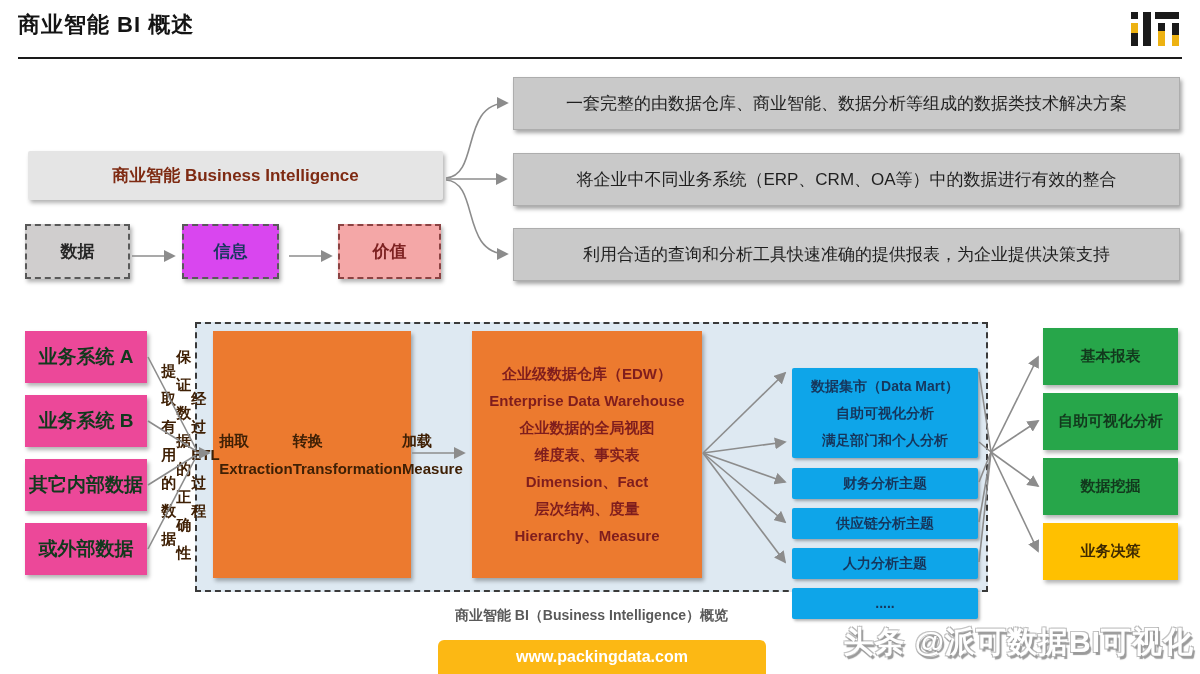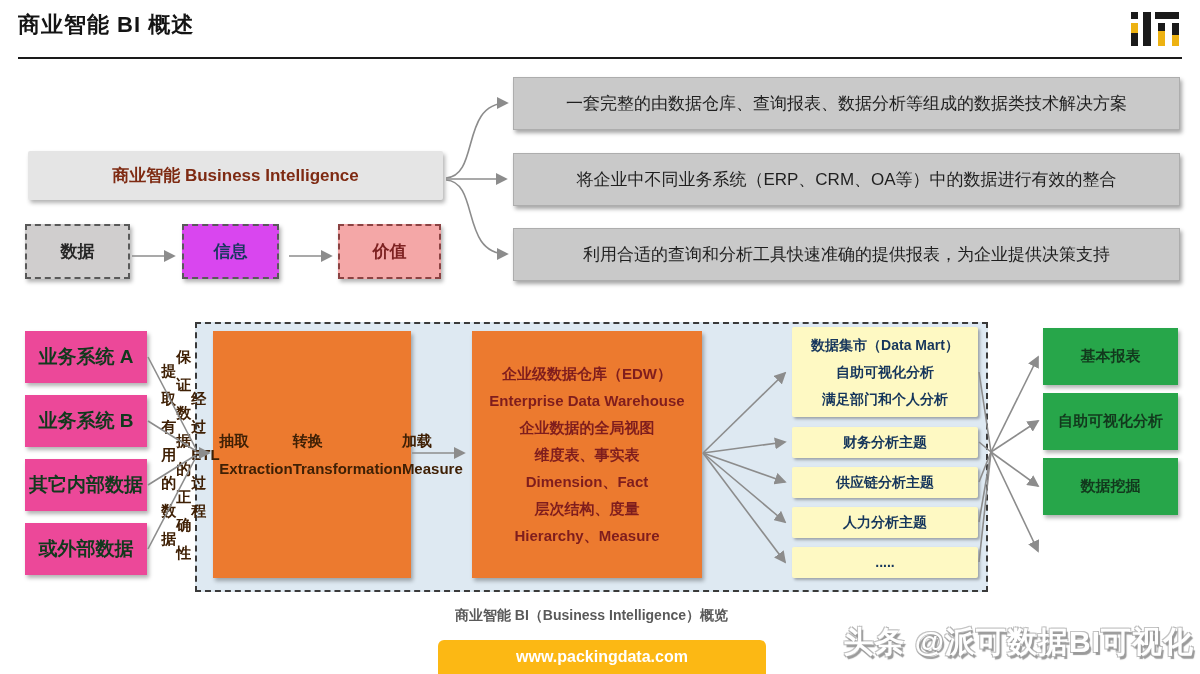--- a/index.html
+++ b/index.html
@@ -32,23 +32,23 @@
     display:flex; align-items:center; justify-content:center; font-size:19px; font-weight:bold;
     color:#12391D; box-shadow:2px 3px 4px rgba(0,0,0,.3); }
 
   .etl { position:absolute; left:213px; top:331px; width:198px; height:247px; background:#EC7A2F;
     display:flex; align-items:center; justify-content:center;
     font-size:15px; font-weight:bold; color:#3F2005; line-height:28px; box-shadow:2px 3px 4px rgba(0,0,0,.3); }
   .edw { position:absolute; left:472px; top:331px; width:230px; height:247px; background:#EC7A2F;
     display:flex; flex-direction:column; align-items:center; justify-content:center;
     font-size:15px; font-weight:bold; color:#7f1d1d; line-height:27px; box-shadow:2px 3px 4px rgba(0,0,0,.3); }
 
-  .mart { position:absolute; left:792px; width:186px; background:#fef9c3; color:#16365C;
+  .mart { position:absolute; left:792px; width:186px; background:#0ea5e9; color:#16365C;
     font-size:14px; font-weight:bold; display:flex; flex-direction:column; align-items:center;
-    justify-content:center; border-radius:2px; line-height:27px; box-shadow:2px 2px 3px rgba(0,0,0,.3); }
+    justify-content:center; border-radius:2px; line-height:27px; box-shadow:2px 2px 3px rgba(0,0,0,.3);margin-top:41px; }
   .mart-1 { top:327px; height:90px; }
   .mart-s { height:31px; line-height:31px; }
 
   .out { position:absolute; left:1043px; width:135px; height:57px; display:flex; align-items:center;
     justify-content:center; font-size:15px; font-weight:bold; box-shadow:2px 3px 4px rgba(0,0,0,.3); }
   .out-green  { background:#27A64A; color:#12391D; }
   .out-yellow { background:#FFC000; color:#3F2A00; }
 
   .caption { position:absolute; left:195px; width:793px; top:607px; text-align:center;
     font-size:14px; color:#595959; font-weight:bold; }
@@ -82,21 +82,21 @@
     <rect x="27" y="17" width="7" height="8" fill="#1a1a1a"></rect>
     <rect x="27" y="25" width="7" height="15" fill="#EDB212"></rect>
   </svg>
 
   <div class="bi-box">商业智能 Business Intelligence</div>
 
   <div class="dash-box dash-data">数据</div>
   <div class="dash-box dash-info">信息</div>
   <div class="dash-box dash-value">价值</div>
 
-  <div class="bullet bullet-1">一套完整的由数据仓库、查询报表、数据分析等组成的数据类技术解决方案</div>
+  <div class="bullet bullet-1">一套完整的由数据仓库、商业智能、数据分析等组成的数据类技术解决方案</div>
   <div class="bullet bullet-2">将企业中不同业务系统（ERP、CRM、OA等）中的数据进行有效的整合</div>
   <div class="bullet bullet-3">利用合适的查询和分析工具快速准确的提供报表，为企业提供决策支持</div>
 
   <div class="panel"></div>
 
   <div class="src" style="top:331px">业务系统 A</div>
   <div class="src" style="top:395px">业务系统 B</div>
   <div class="src" style="top:459px">其它内部数据</div>
   <div class="src" style="top:523px">或外部数据</div>
 
@@ -125,20 +125,21 @@
     <div>满足部门和个人分析</div>
   </div>
   <div class="mart mart-s" style="top:427px">财务分析主题</div>
   <div class="mart mart-s" style="top:467px">供应链分析主题</div>
   <div class="mart mart-s" style="top:507px">人力分析主题</div>
   <div class="mart mart-s" style="top:547px">.....</div>
 
   <div class="out out-green" style="top:328px">基本报表</div>
   <div class="out out-green" style="top:393px">自助可视化分析</div>
   <div class="out out-green" style="top:458px">数据挖掘</div>
+  <div class="out out-yellow" style="top:523px">业务决策</div>
 
   <div class="caption">商业智能 BI（Business Intelligence）概览</div>
 
   <div class="site-bar">www.packingdata.com</div>
   <div class="watermark">头条 @派可数据BI可视化</div>
 
   <svg class="overlay" viewBox="0 0 1200 674" aria-hidden="true">
     <defs>
       <marker id="arr" viewBox="0 0 10 10" refX="8.5" refY="5" markerWidth="7.5" markerHeight="7.5" orient="auto-start-reverse">
         <path d="M0,0 L10,5 L0,10 z" fill="#8c8c8c"></path>

